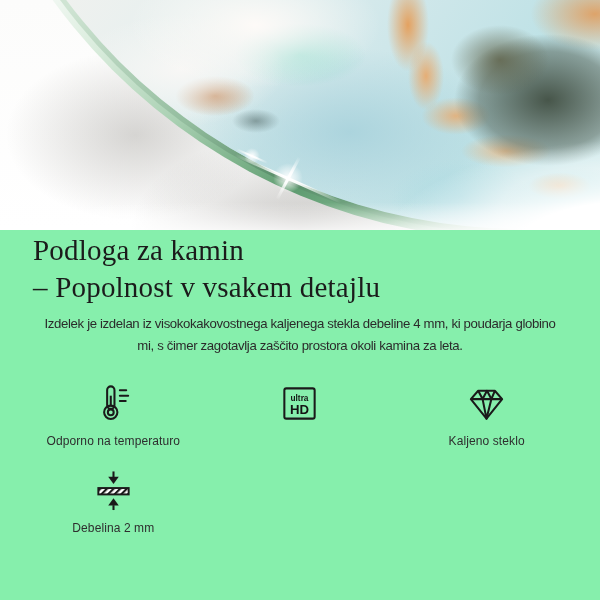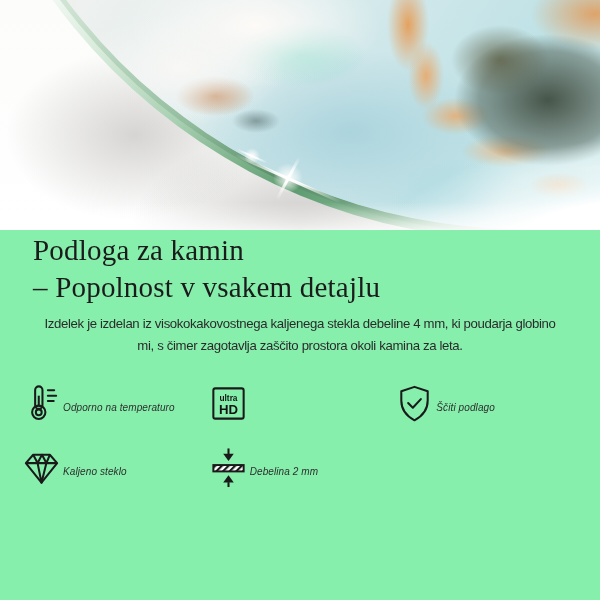--- a/index.html
+++ b/index.html
@@ -78,24 +78,24 @@
   
   .content { padding:2px 33px 0; }
   .title { font-family:"Liberation Serif", serif; font-weight:400; color:#1b1b1b;
     font-size:29px; line-height:37px; letter-spacing:0.2px; }
   .desc { margin-top:7px; font-size:13.2px; line-height:22.4px; letter-spacing:-0.35px;
     color:#2b2b2b; }
   .desc div { white-space:nowrap; overflow:hidden;text-align:center; }
 
   
   .features { margin:24px 20px 0; display:grid; grid-template-columns:1fr 1fr 1fr; row-gap:21px; }
-  .feature { display:flex; flex-direction:row; align-items:center;text-align:right; }
+  .feature { display:flex; flex-direction:column; align-items:center;text-align:right; }
   .icon-box { height:43px; display:flex; align-items:center; justify-content:center; }
   .icon-box svg { width:43px; height:43px; display:block; }
-  .feature-label { margin-top:9px; font-size:10px; letter-spacing:0.1px; color:#2e2e2e;font-style:italic; }
+  .feature-label { margin-top:9px; font-size:12px; letter-spacing:0.1px; color:#2e2e2e; }
   .ic { stroke:#1a1a1a; fill:none; stroke-width:2.1; }
   .ic-fill { fill:#1a1a1a; stroke:none; }
   .svg-txt { fill:#141414; font-family:"Liberation Sans", sans-serif; text-anchor:middle; }
 </style>
 </head>
 <body>
 
 <div class="page">
 
   <div class="hero">
@@ -144,29 +144,20 @@
     <div class="feature">
       <div class="icon-box">
         <svg viewBox="0 0 44 44">
           <rect class="ic" x="6.5" y="6.5" width="31" height="31" rx="2" stroke-width="2.4"></rect>
           <text class="svg-txt" x="22" y="19" font-size="8.5" font-weight="600">ultra</text>
           <text class="svg-txt" x="22" y="33" font-size="13.5" font-weight="700">HD</text>
         </svg>
       </div>
     </div>
 
-    <div class="feature">
-      <div class="icon-box">
-        <svg viewBox="0 0 44 44">
-          <path class="ic" d="M22,5 L35.5,9.5 L35.5,19 C35.5,28.5 30,35 22,39.2 C14,35 8.5,28.5 8.5,19 L8.5,9.5 Z" stroke-linejoin="round"></path>
-          <path class="ic" d="M15.5,21.5 L20.3,26.3 L28.5,17.5" stroke-width="2.4" stroke-linecap="round" stroke-linejoin="round"></path>
-        </svg>
-      </div>
-      <div class="feature-label">Ščiti podlago</div>
-    </div>
 
     <div class="feature">
       <div class="icon-box">
         <svg viewBox="0 0 44 44">
           <path class="ic" d="M13.5,9 L30.5,9 L38,17.5 L22,37.5 L6,17.5 Z" stroke-linejoin="round"></path>
           <path class="ic" d="M6,17.5 L38,17.5 M13.5,9 L18,17.5 L22.5,9 L27,17.5 L30.5,9 M18,17.5 L22,37.5 L27,17.5" stroke-width="1.8" stroke-linejoin="round"></path>
         </svg>
       </div>
       <div class="feature-label">Kaljeno steklo</div>
     </div>

